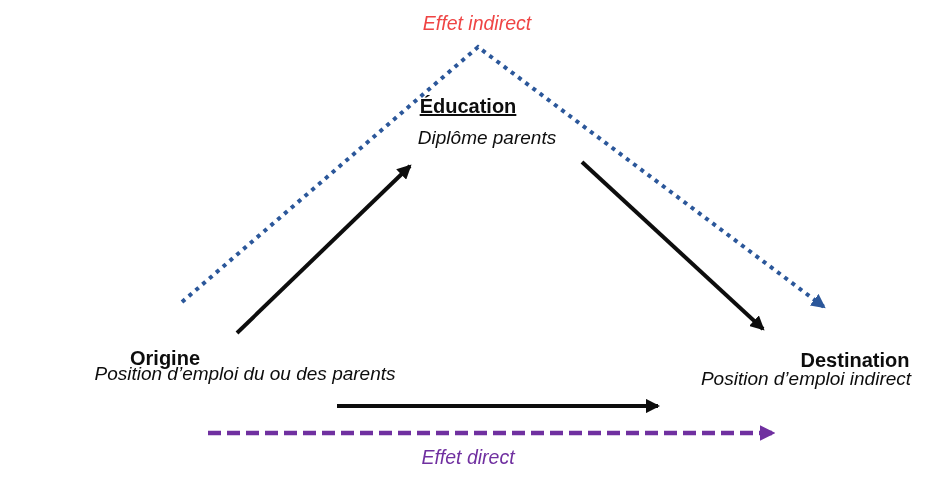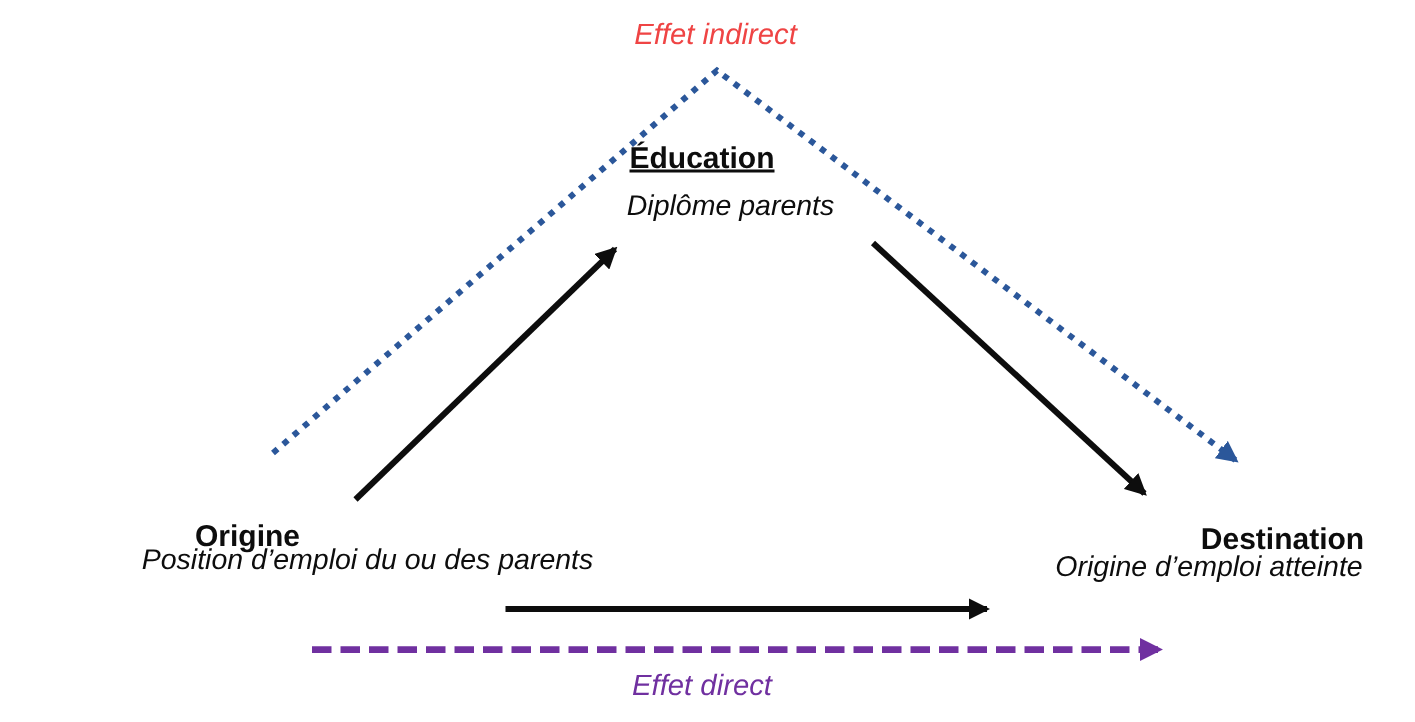--- a/index.html
+++ b/index.html
@@ -55,17 +55,17 @@
 
   <div class="label effect effect-indirect" style="left:477px;top:13px;">Effet indirect</div>
 
   <div class="label node-title" style="left:468px;top:95px;text-decoration:underline;">Éducation</div>
   <div class="label node-sub" style="left:487px;top:128px;">Diplôme parents</div>
 
   <div class="label node-title" style="left:165px;top:347px;">Origine</div>
   <div class="label node-sub" style="left:206px;top:364px;margin-left:39px;">Position d’emploi du ou des parents</div>
 
   <div class="label node-title" style="left:855px;top:349px;">Destination</div>
-  <div class="label node-sub" style="left:806px;top:369px;">Origine d’emploi atteinte</div>
+  <div class="label node-sub" style="left:806px;top:369px;">Position d’emploi indirect</div>
 
   <div class="label effect effect-direct" style="left:468px;top:447px;">Effet direct</div>
 
 </div>
 
 </body></html>

